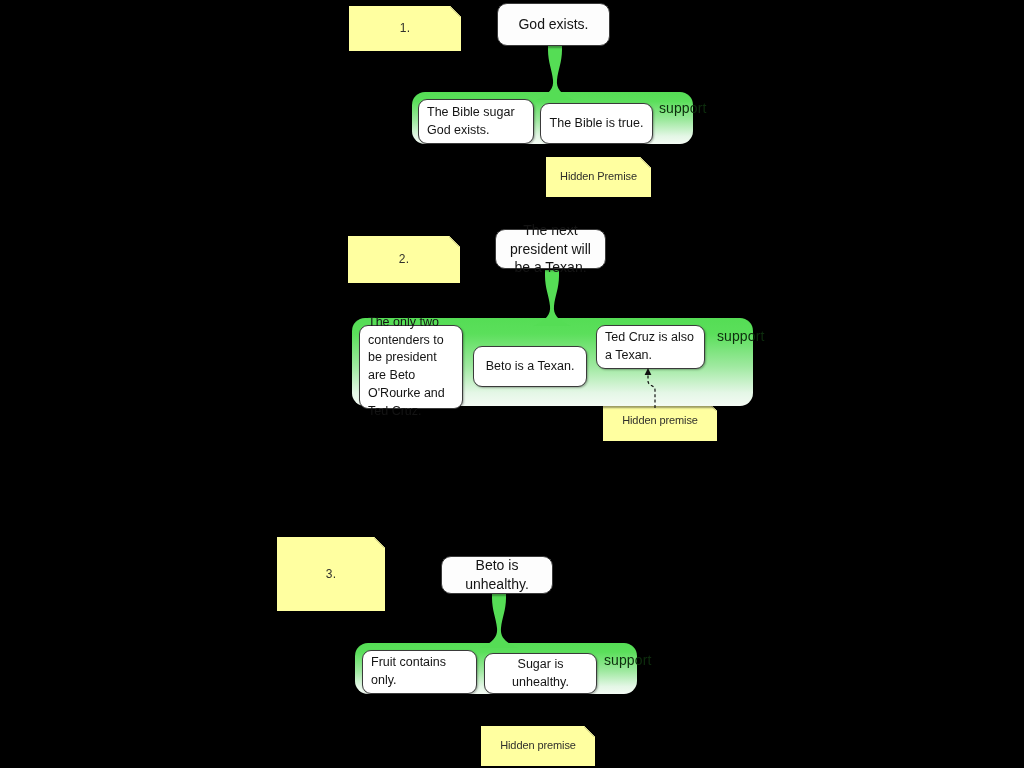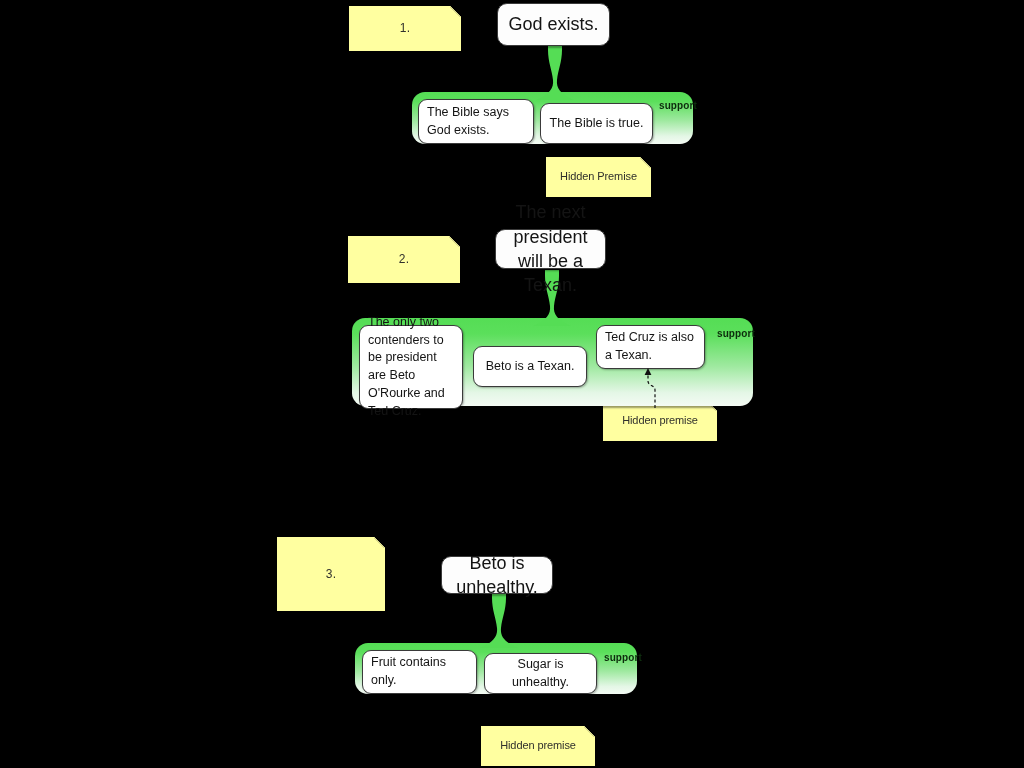--- a/index.html
+++ b/index.html
@@ -65,43 +65,43 @@
   .claim {
     position: absolute;
     background: #fdfdfd;
     border: 1.3px solid #3a3a3a;
     border-radius: 10px;
     box-sizing: border-box;
     display: flex;
     align-items: center;
     justify-content: center;
     text-align: center;
-    font-size: 18px;
+    font-size: 14px;
     color: #141414;
     line-height: 1.35;
     padding: 4px 10px;
     z-index: 6;
     box-shadow: 1px 2px 2px rgba(0,0,0,0.35);
   }
   .claim .claim-text { display: block; }
 
   
   .support-group {
     position: absolute;
     border-radius: 13px;
     box-sizing: border-box;
     background: linear-gradient(to bottom, #55dd55 0%, #5bdf5b 18%, #9fe9a0 55%, #e4f7e6 85%, #f4fbf4 100%);
     z-index: 3;
     box-shadow: 2px 2px 2px rgba(0,0,0,0.4);
   }
   .support-label {
     position: absolute;
-    font-size: 10px;
+    font-size: 14px;
     color: #0d2d0d;
-    font-weight: bold;
+    font-weight: normal;
     letter-spacing: 0.1px;
     z-index: 7;
   }
 
   
   .premise {
     position: absolute;
     background: #ffffff;
     border: 1.3px solid #3a3a3a;
     border-radius: 9px;
@@ -150,21 +150,21 @@
   </div>
 
   <div class="claim" style="left:497px; top:3px; width:113px; height:43px;">
     <span class="claim-text">God exists.</span>
   </div>
 
   <div class="support-group" style="left:412px; top:92px; width:281px; height:52px;"></div>
   <div class="support-label" style="left:659px; top:100px;">support</div>
 
   <div class="premise lead" style="left:418px; top:99px; width:116px; height:45px;">
-    <span class="premise-text">The Bible says God exists.</span>
+    <span class="premise-text">The Bible sugar God exists.</span>
   </div>
   <div class="premise center" style="left:540px; top:103px; width:113px; height:41px;">
     <span class="premise-text">The Bible is true.</span>
   </div>
 
   <div class="note hidden-premise" style="left:546px; top:157px; width:105px; height:40px;">
     <span class="fold"></span>
     <span class="note-label">Hidden Premise</span>
   </div>
 

